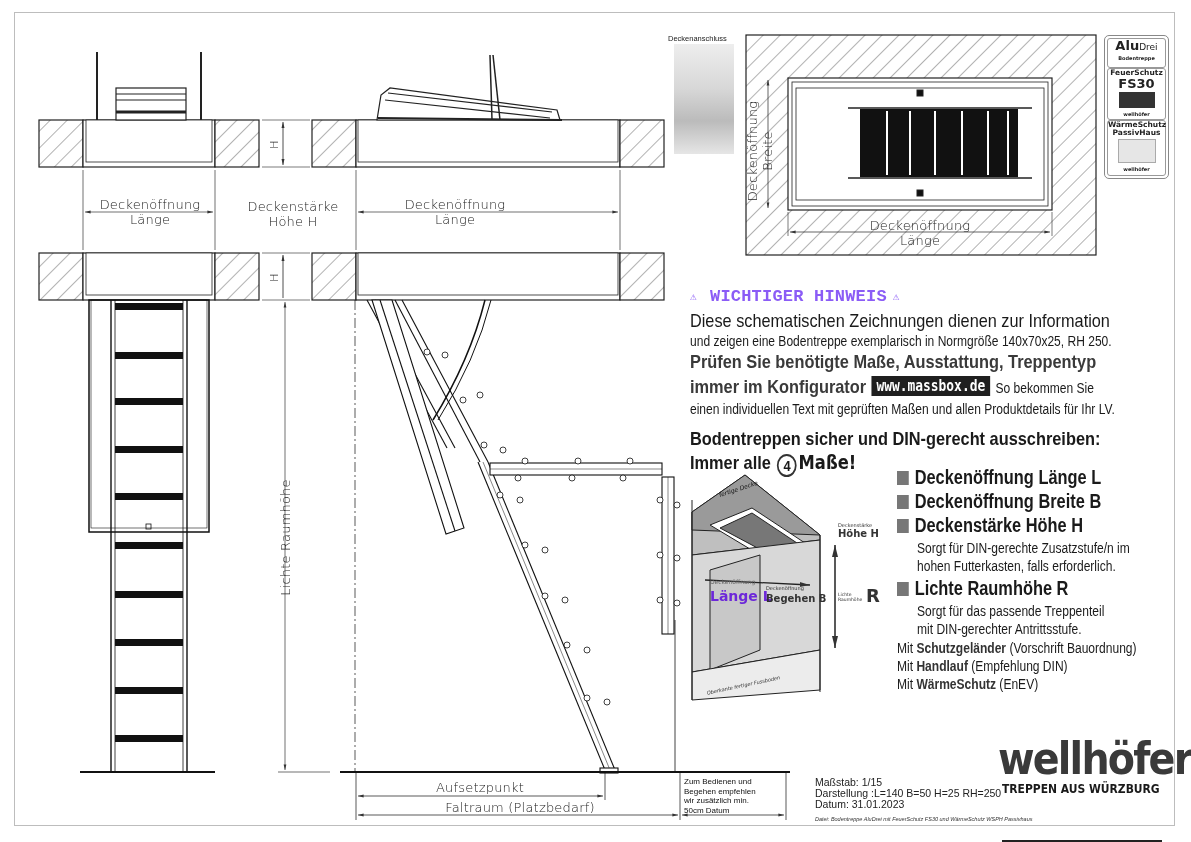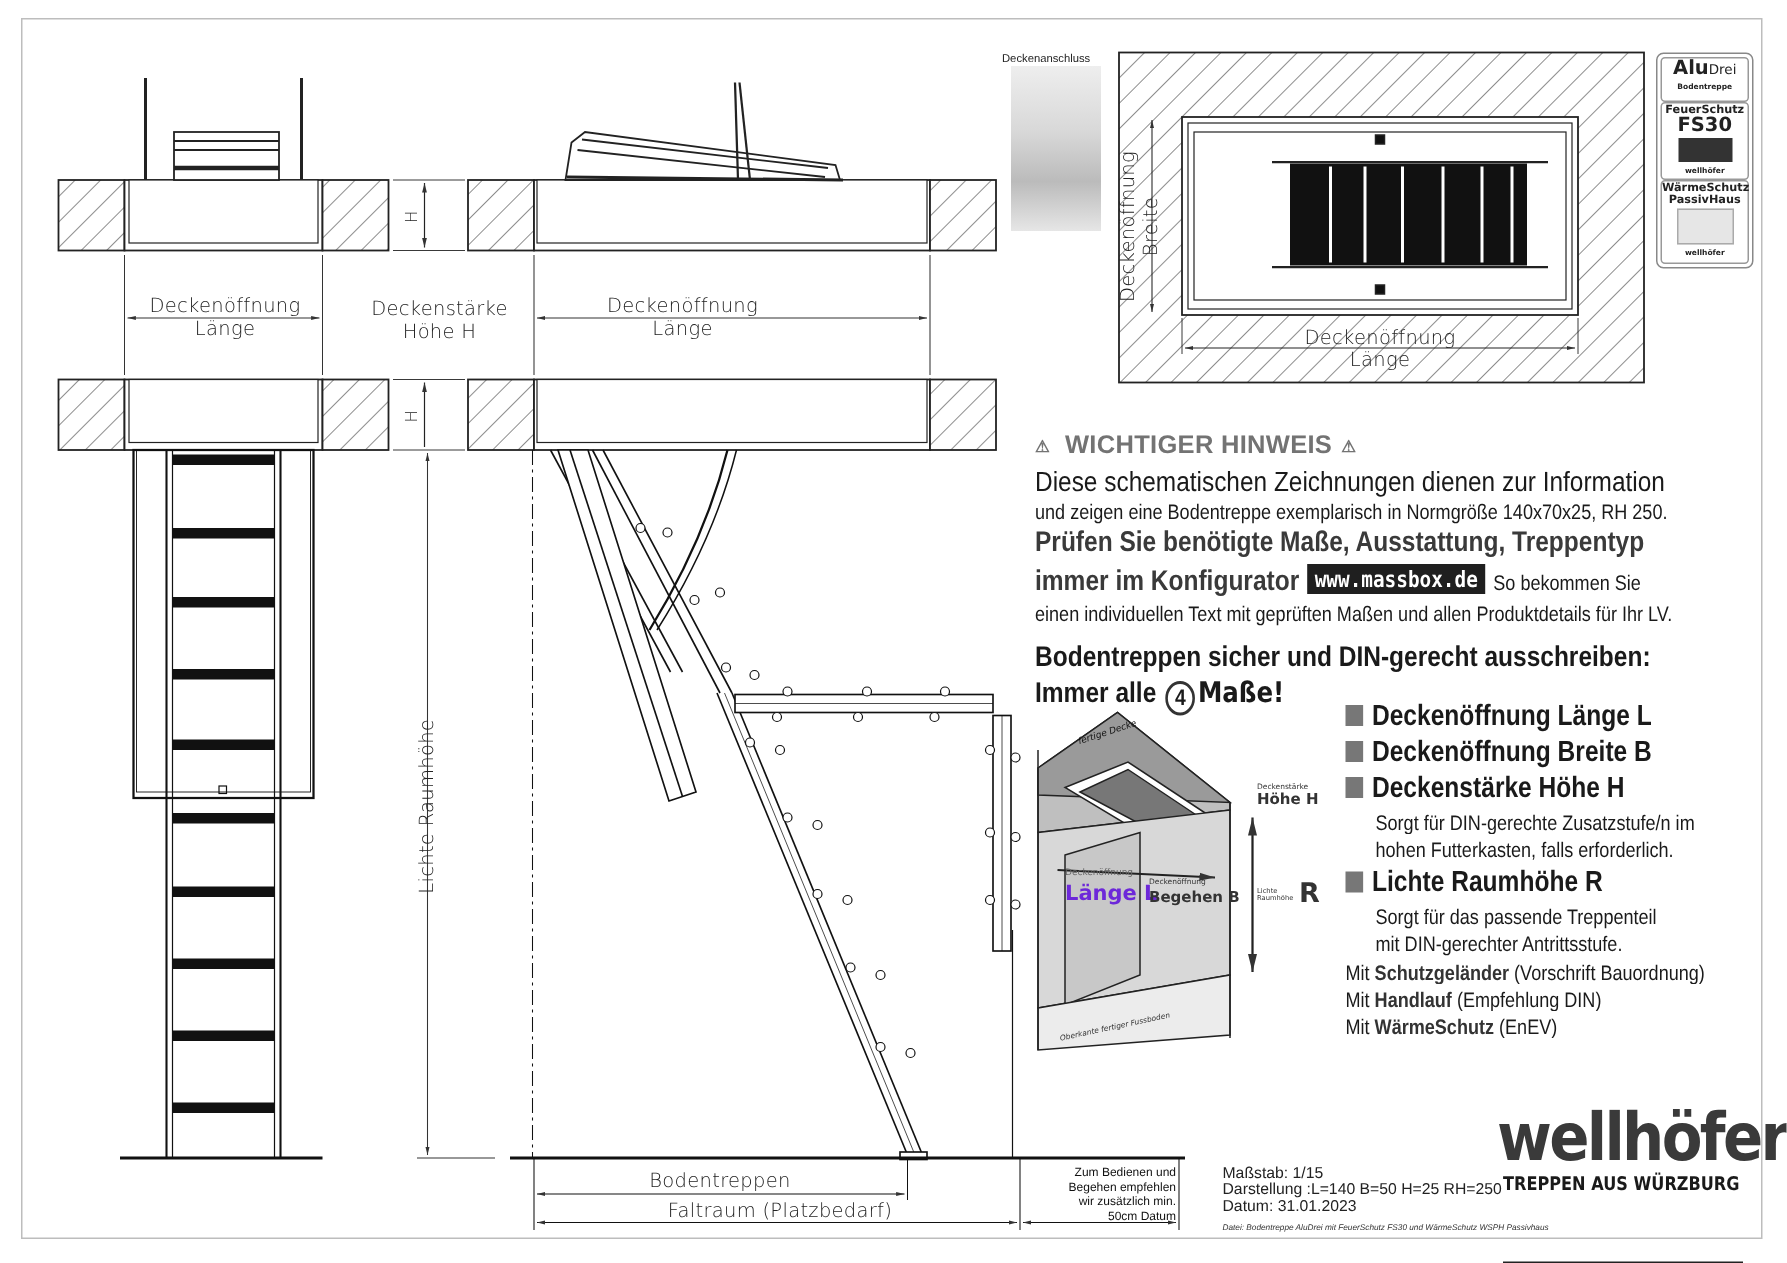--- a/index.html
+++ b/index.html
@@ -1,41 +1,41 @@
 <!DOCTYPE html>
 <html><head>
 <meta charset="utf-8">
 <style>
   html,body{margin:0;padding:0;background:#fff;}
   body{width:1191px;height:842px;position:relative;overflow:hidden;font-family:"DejaVu Sans",sans-serif;color:#111;}
   .frame{position:absolute;left:14px;top:12px;width:1161px;height:814px;border:1px solid #bdbdbd;box-sizing:border-box;}
   svg{position:absolute;left:0;top:0;}
   .txt{position:absolute;white-space:nowrap;}
   .dimlabel{font-family:"DejaVu Sans",sans-serif;font-size:13px;color:#222;text-align:center;line-height:15px;font-weight:300;letter-spacing:0.2px;}
-  .warn-title{font-family:Liberation Sans, sans-serif;font-weight:bold;font-size:17px;color:#737373;letter-spacing:0.2px;}
+  .warn-title{font-family:Liberation Mono, monospace;font-weight:bold;font-size:17px;color:#8b5cf6;letter-spacing:0.2px;}
   .warn-icon{display:inline-block;width:14px;height:12px;vertical-align:middle;background:#ddd;margin:0 6px;}
   .intro{font-family:"Liberation Sans",sans-serif;font-size:18.5px;color:#1a1a1a;transform:scaleX(0.88);transform-origin:left;}
   .intro2{font-family:"Liberation Sans",sans-serif;font-size:14px;color:#1a1a1a;transform:scaleX(0.86);transform-origin:left;}
   .check{font-family:"Liberation Sans",sans-serif;font-weight:bold;font-size:19px;color:#3a3a3a;transform:scaleX(0.86);transform-origin:left;}
   .url-badge{display:inline-block;background:#1f1f1f;color:#fff;font-family:"DejaVu Sans Mono",monospace;font-weight:bold;font-size:15px;padding:1px 6px;margin:0 6px;vertical-align:2px;}
   .small-inline{font-family:"Liberation Sans",sans-serif;font-size:14px;font-weight:normal;color:#1a1a1a;}
   .din-title{font-family:"Liberation Sans",sans-serif;font-weight:bold;font-size:19px;color:#1a1a1a;transform:scaleX(0.86);transform-origin:left;}
   .circ4{display:inline-block;width:19px;height:19px;border:2px solid #333;border-radius:50%;text-align:center;line-height:19px;font-size:15px;margin:0 2px;vertical-align:-2px;}
   .mase{font-family:"DejaVu Sans",sans-serif;font-weight:bold;}
   .measure{font-family:"Liberation Sans",sans-serif;font-weight:bold;font-size:19.5px;color:#1a1a1a;transform:scaleX(0.84);transform-origin:left;}
   .sq{display:inline-block;width:14px;height:14px;background:#777;margin-right:7px;vertical-align:-1px;}
   .desc{font-family:"Liberation Sans",sans-serif;font-size:14px;color:#1a1a1a;transform:scaleX(0.86);transform-origin:left;}
   .extra{font-family:"Liberation Sans",sans-serif;font-size:14px;color:#1a1a1a;transform:scaleX(0.86);transform-origin:left;}
   .extra b{color:#333;}
   .meta{font-family:"Liberation Sans",sans-serif;font-size:10.5px;color:#222;line-height:11px;}
   .filenote{font-family:"Liberation Sans",sans-serif;font-style:italic;font-size:5.5px;color:#333;}
   .logo-main{font-family:"DejaVu Sans",sans-serif;font-weight:bold;font-size:44px;color:#3a3a3a;letter-spacing:-2px;transform:scaleX(0.9);transform-origin:left;line-height:44px;}
   .logo-sub{font-family:"DejaVu Sans",sans-serif;font-weight:bold;font-size:12.5px;color:#1a1a1a;transform:scaleX(0.86);transform-origin:left;}
   .logo-url{background:#222;color:#fff;font-family:"DejaVu Sans Mono",monospace;font-weight:bold;font-size:14px;padding:0 4px;letter-spacing:0.5px;}
-  .note-box{font-family:"Liberation Sans",sans-serif;font-size:8px;text-align:right;line-height:9.5px;color:#111;}
+  .note-box{font-family:"Liberation Sans",sans-serif;font-size:8px;text-align:left;line-height:9.5px;color:#111;}
   .badge-card{position:absolute;left:1104px;top:35px;width:63px;height:142px;border:1px solid #888;border-radius:5px;background:#fff;}
   .badge-card .sec{position:absolute;left:2px;right:2px;border:1px solid #999;border-radius:3px;text-align:center;}
   .alu{font-family:"DejaVu Sans",sans-serif;font-weight:bold;font-size:13px;line-height:14px;color:#222;}
   .alu small{font-size:9px;font-weight:normal;}
   .bd-t{font-family:"DejaVu Sans",sans-serif;font-weight:bold;font-size:7.5px;line-height:8px;color:#222;}
   .bd-big{font-family:"DejaVu Sans",sans-serif;font-weight:bold;font-size:13px;line-height:13px;color:#222;}
   .photo{position:absolute;left:674px;top:44px;width:60px;height:110px;background:linear-gradient(180deg,#eee 0%,#d8d8d8 40%,#bbb 70%,#e6e6e6 100%);}
   .photo-label{font-family:"Liberation Sans",sans-serif;font-size:7.5px;color:#222;}
 </style>
 </head>
@@ -259,21 +259,21 @@
   <div>Höhe H</div>
 </div>
 <div class="txt dimlabel" style="left:400px;top:197px;width:110px;">
   <div>Deckenöffnung</div>
   <div>Länge</div>
 </div>
 <div class="txt dimlabel" style="left:270px;top:137px;transform:rotate(-90deg);font-size:11px;">H</div>
 <div class="txt dimlabel" style="left:270px;top:270px;transform:rotate(-90deg);font-size:11px;">H</div>
 <div class="txt dimlabel" style="left:220px;top:530px;transform:rotate(-90deg);transform-origin:center;width:130px;">Lichte Raumhöhe</div>
 
-<div class="txt dimlabel" style="left:420px;top:780px;width:120px;">Bodentreppen</div>
+<div class="txt dimlabel" style="left:420px;top:780px;width:120px;">Aufsetzpunkt</div>
 <div class="txt dimlabel" style="left:420px;top:800px;width:200px;">Faltraum (Platzbedarf)</div>
 <div class="txt note-box" style="left:684px;top:777px;width:100px;">
   <div>Zum Bedienen und</div>
   <div>Begehen empfehlen</div>
   <div>wir zusätzlich min.</div>
   <div>50cm Datum</div>
 </div>
 
 <div class="photo"></div>
 <div class="txt photo-label" style="left:668px;top:34px;">Deckenanschluss</div>

